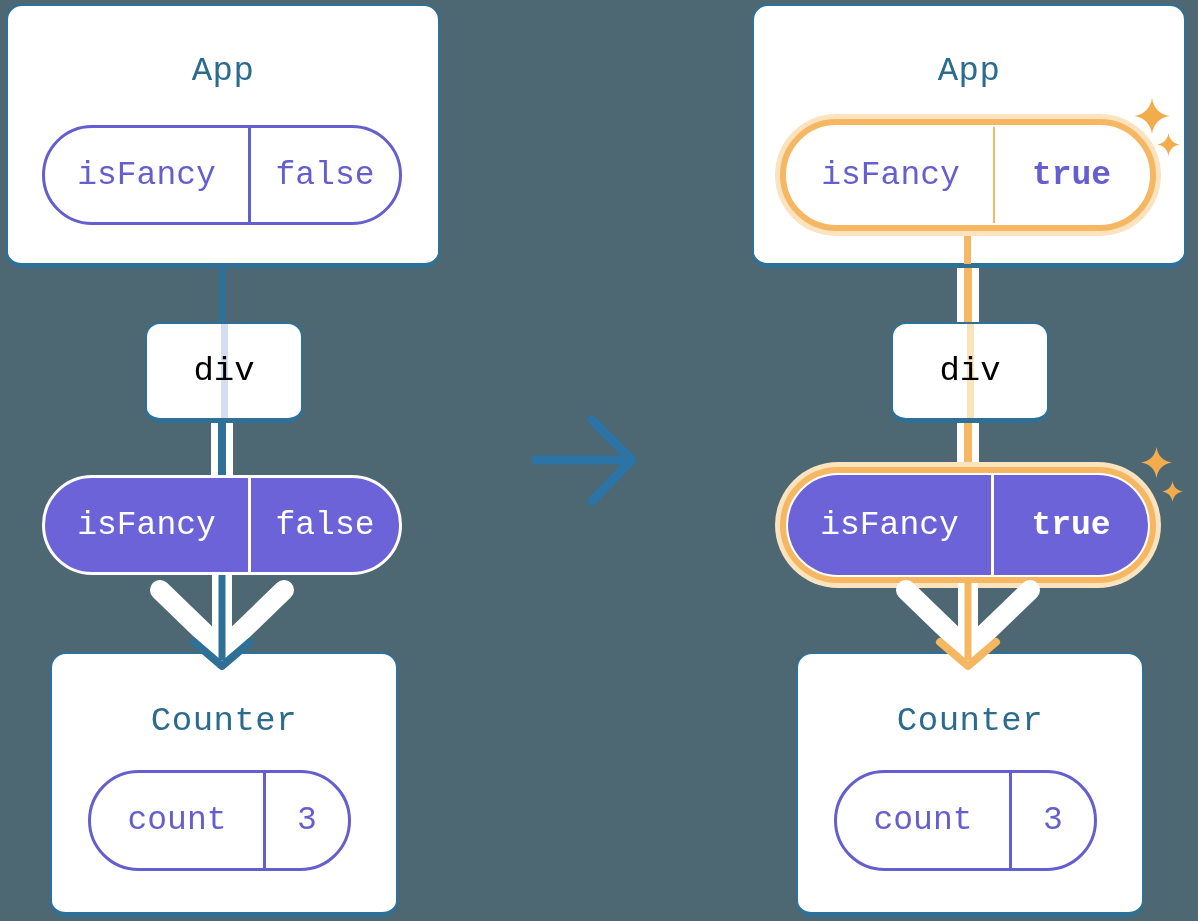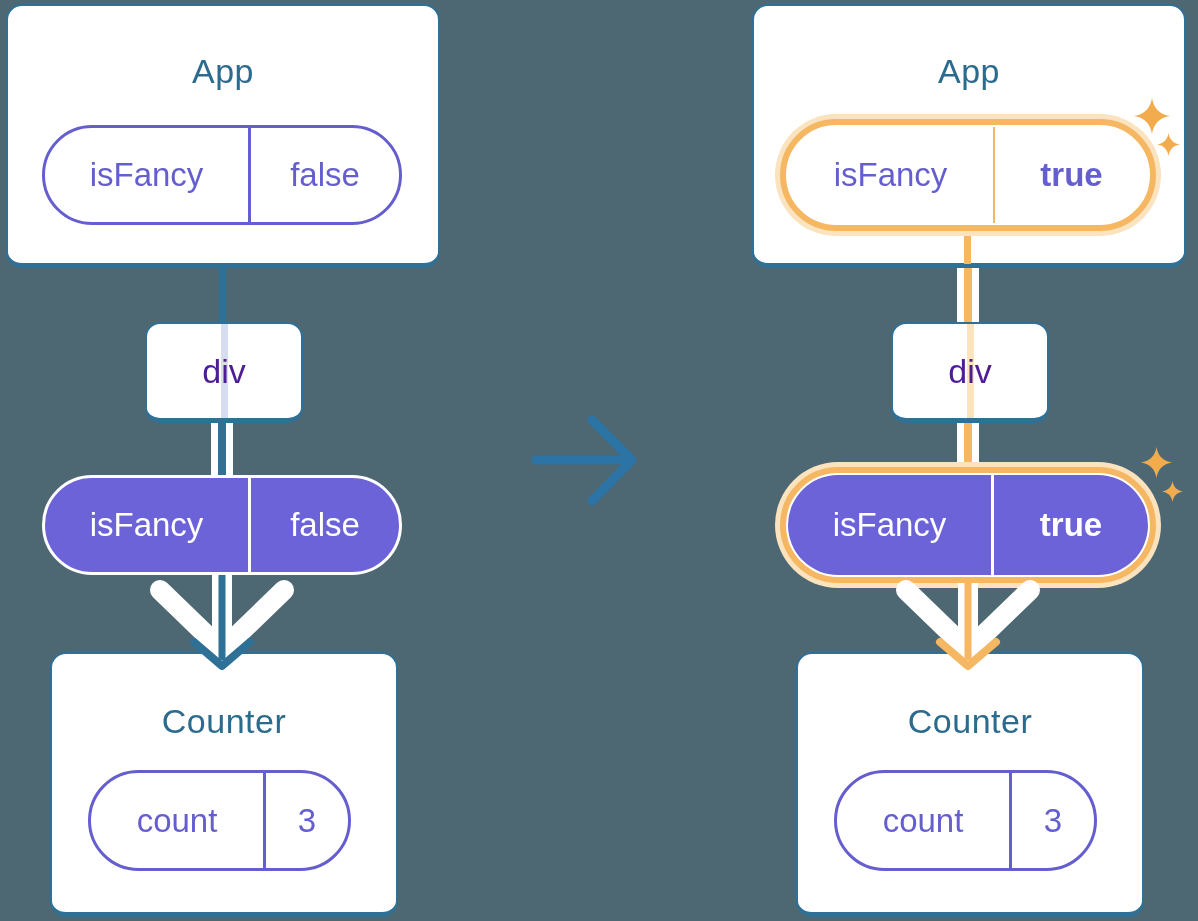--- a/index.html
+++ b/index.html
@@ -1,19 +1,19 @@
 <!DOCTYPE html>
 <html><head>
 <meta charset="utf-8">
 <style>
   html,body{margin:0;padding:0;background:#4D6872;}
   .canvas{
     position:relative;width:1198px;height:921px;overflow:hidden;
     background:#4D6872;
-    font-family:Liberation Sans, sans-serif;
+    font-family:Liberation Mono, monospace;
     -webkit-font-smoothing:antialiased;
   }
   
   .card{
     position:absolute;background:#fff;
     border:2px solid #2E7096;border-bottom-width:5px;
     border-radius:16px;box-sizing:border-box;
   }
   .card-title{
     margin-top:46px;text-align:center;
@@ -24,21 +24,21 @@
   .div-box{
     position:absolute;background:#fff;
     border:2px solid #2E7096;border-bottom-width:5px;
     border-radius:15px;box-sizing:border-box;
   }
   .pass-line{position:absolute;top:0;bottom:0;left:50%;width:7px;margin-left:-3.5px;}
   .pass-lavender{background:#D6DDF0;}
   .pass-paleorange{background:#FBE4BC;}
   .div-label{
     position:relative;display:flex;align-items:center;justify-content:center;
-    width:100%;height:100%;font-size:34px;font-weight:500;color:#4c1d95;
+    width:100%;height:100%;font-size:34px;font-weight:500;color:#000000;
   }
   
   .pill{position:absolute;display:flex;box-sizing:border-box;border-radius:54px;overflow:hidden;}
   .outline-pill{border:3px solid #655ECF;color:#655ECF;background:#fff;}
   .filled-pill{border:3px solid #fff;color:#fff;background:#6C63D8;}
   .pill .cell{display:flex;align-items:center;justify-content:center;font-size:33px;}
   .pill .cell.key{width:203px;}
   .counter-pill .cell.key{width:172px;}
   .pill .cell.val{flex:1;}
   .pill .divider{width:3px;}

